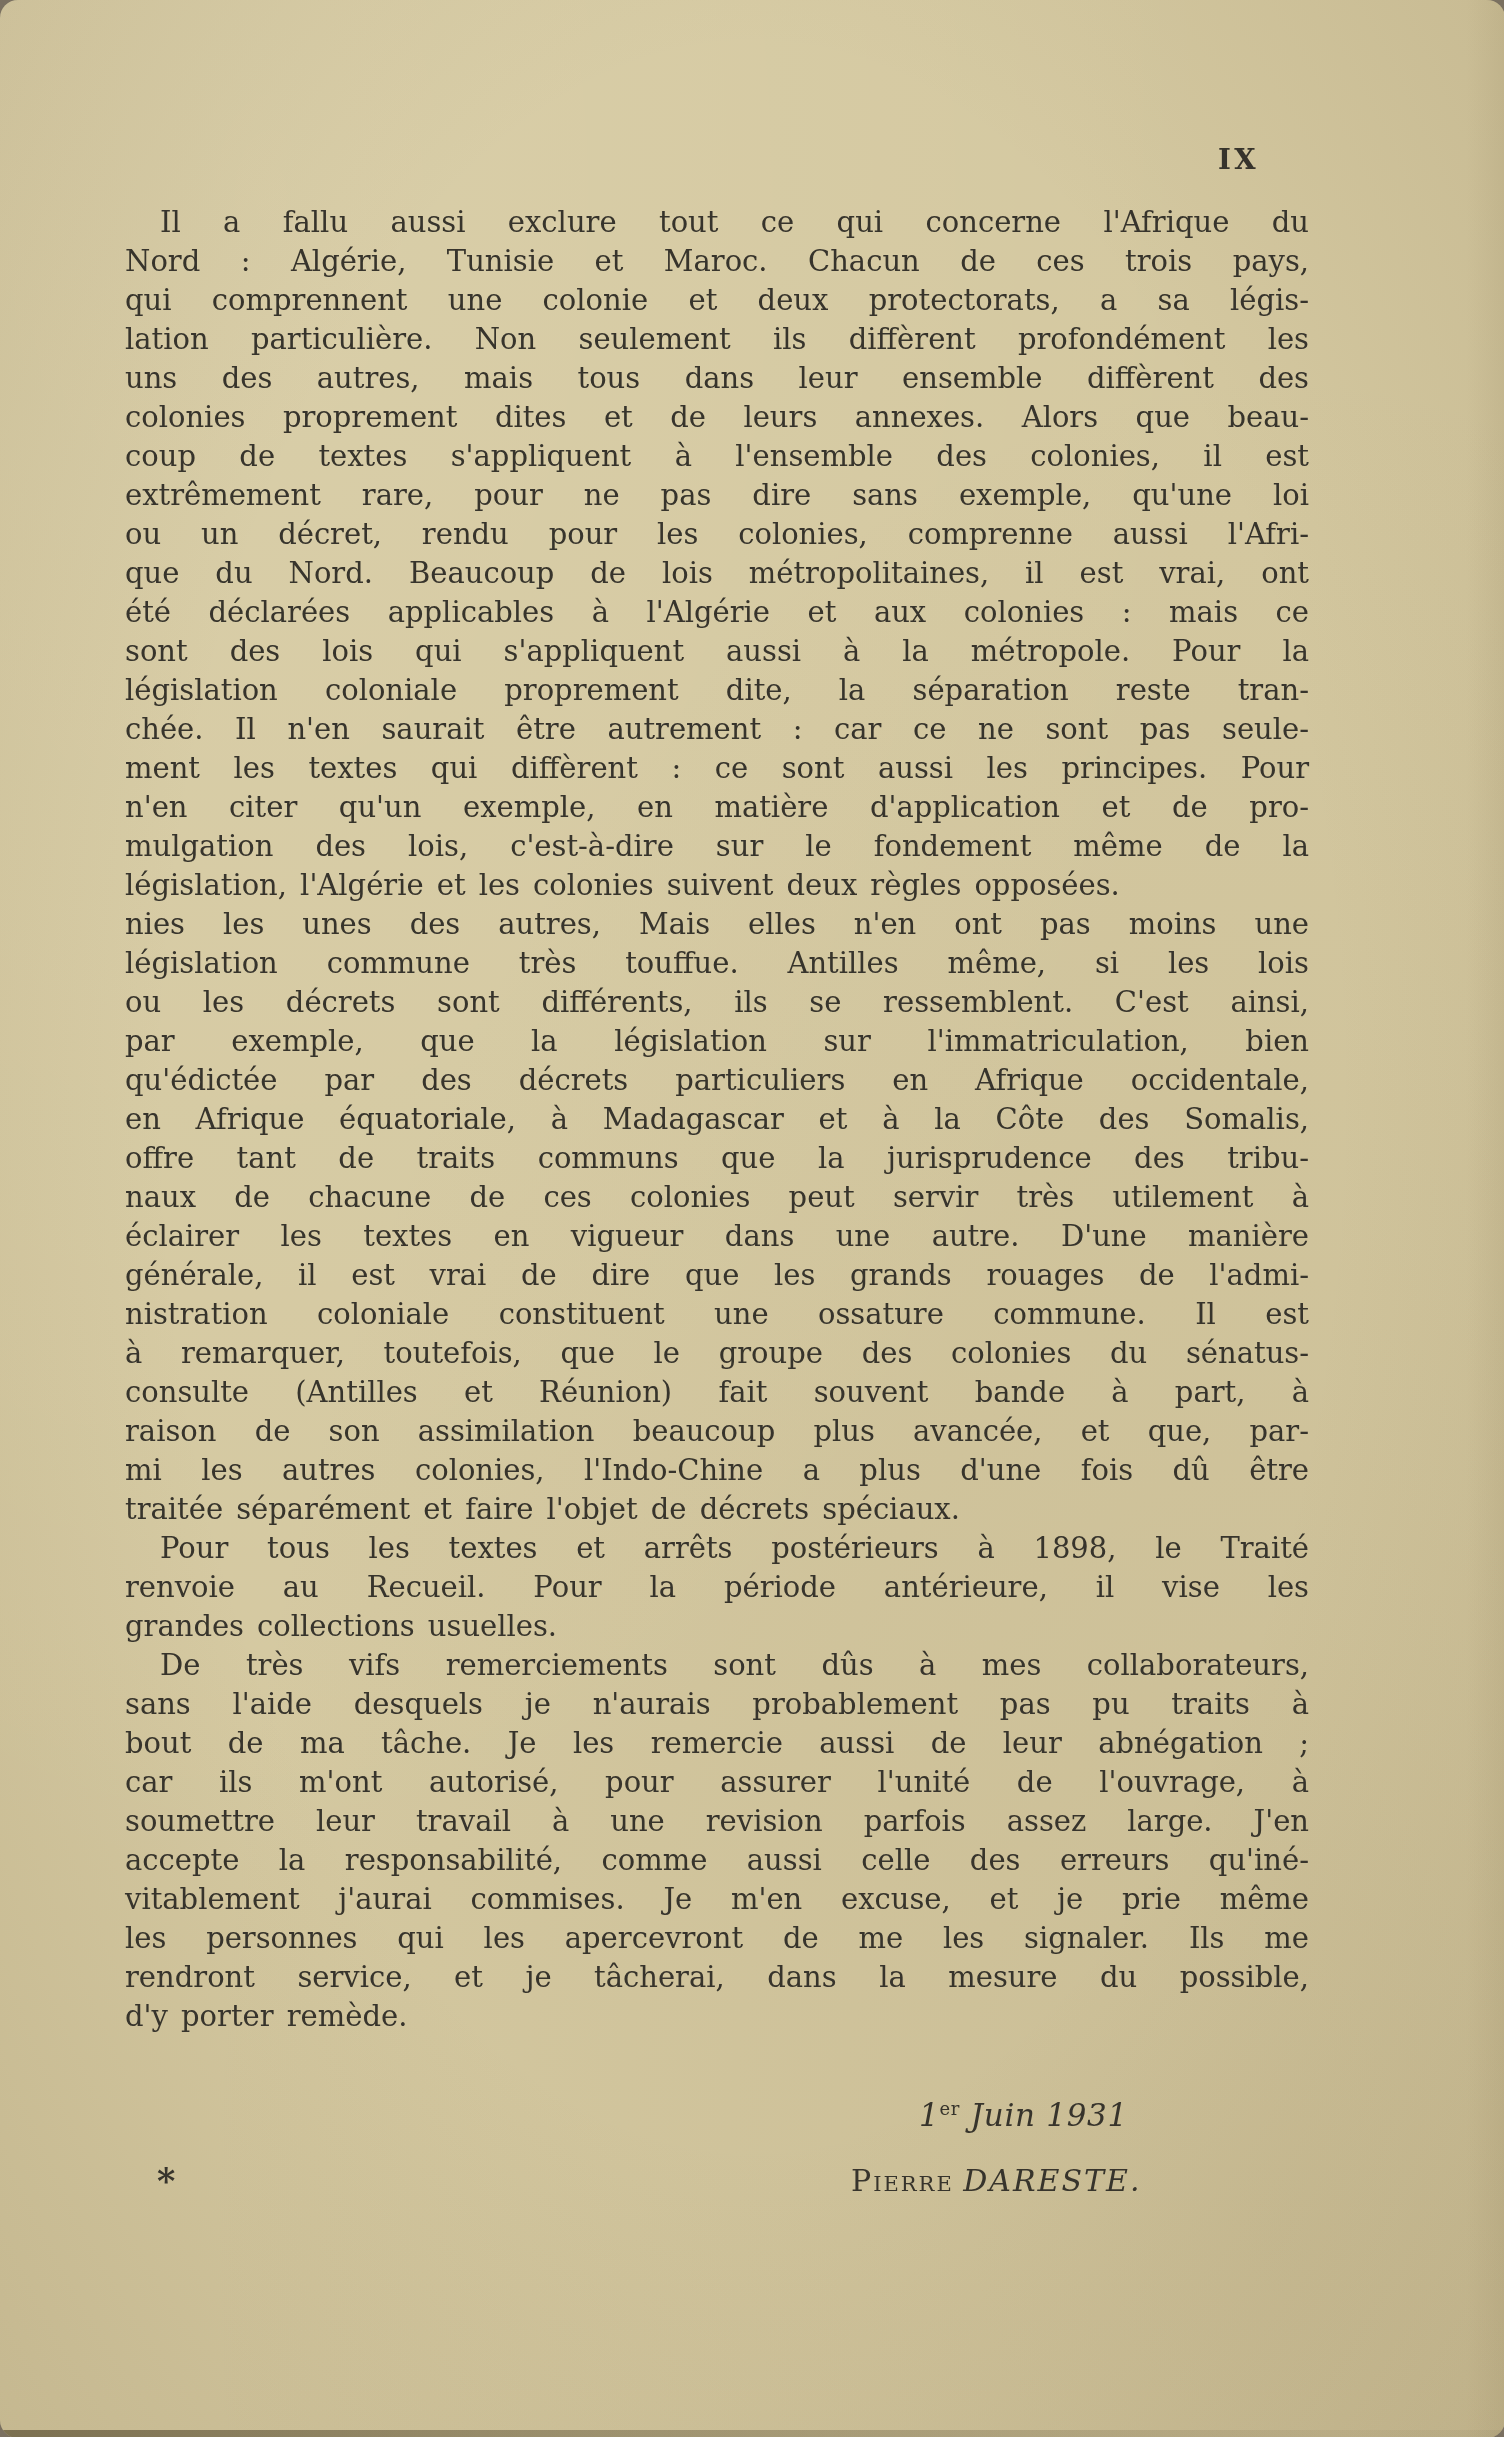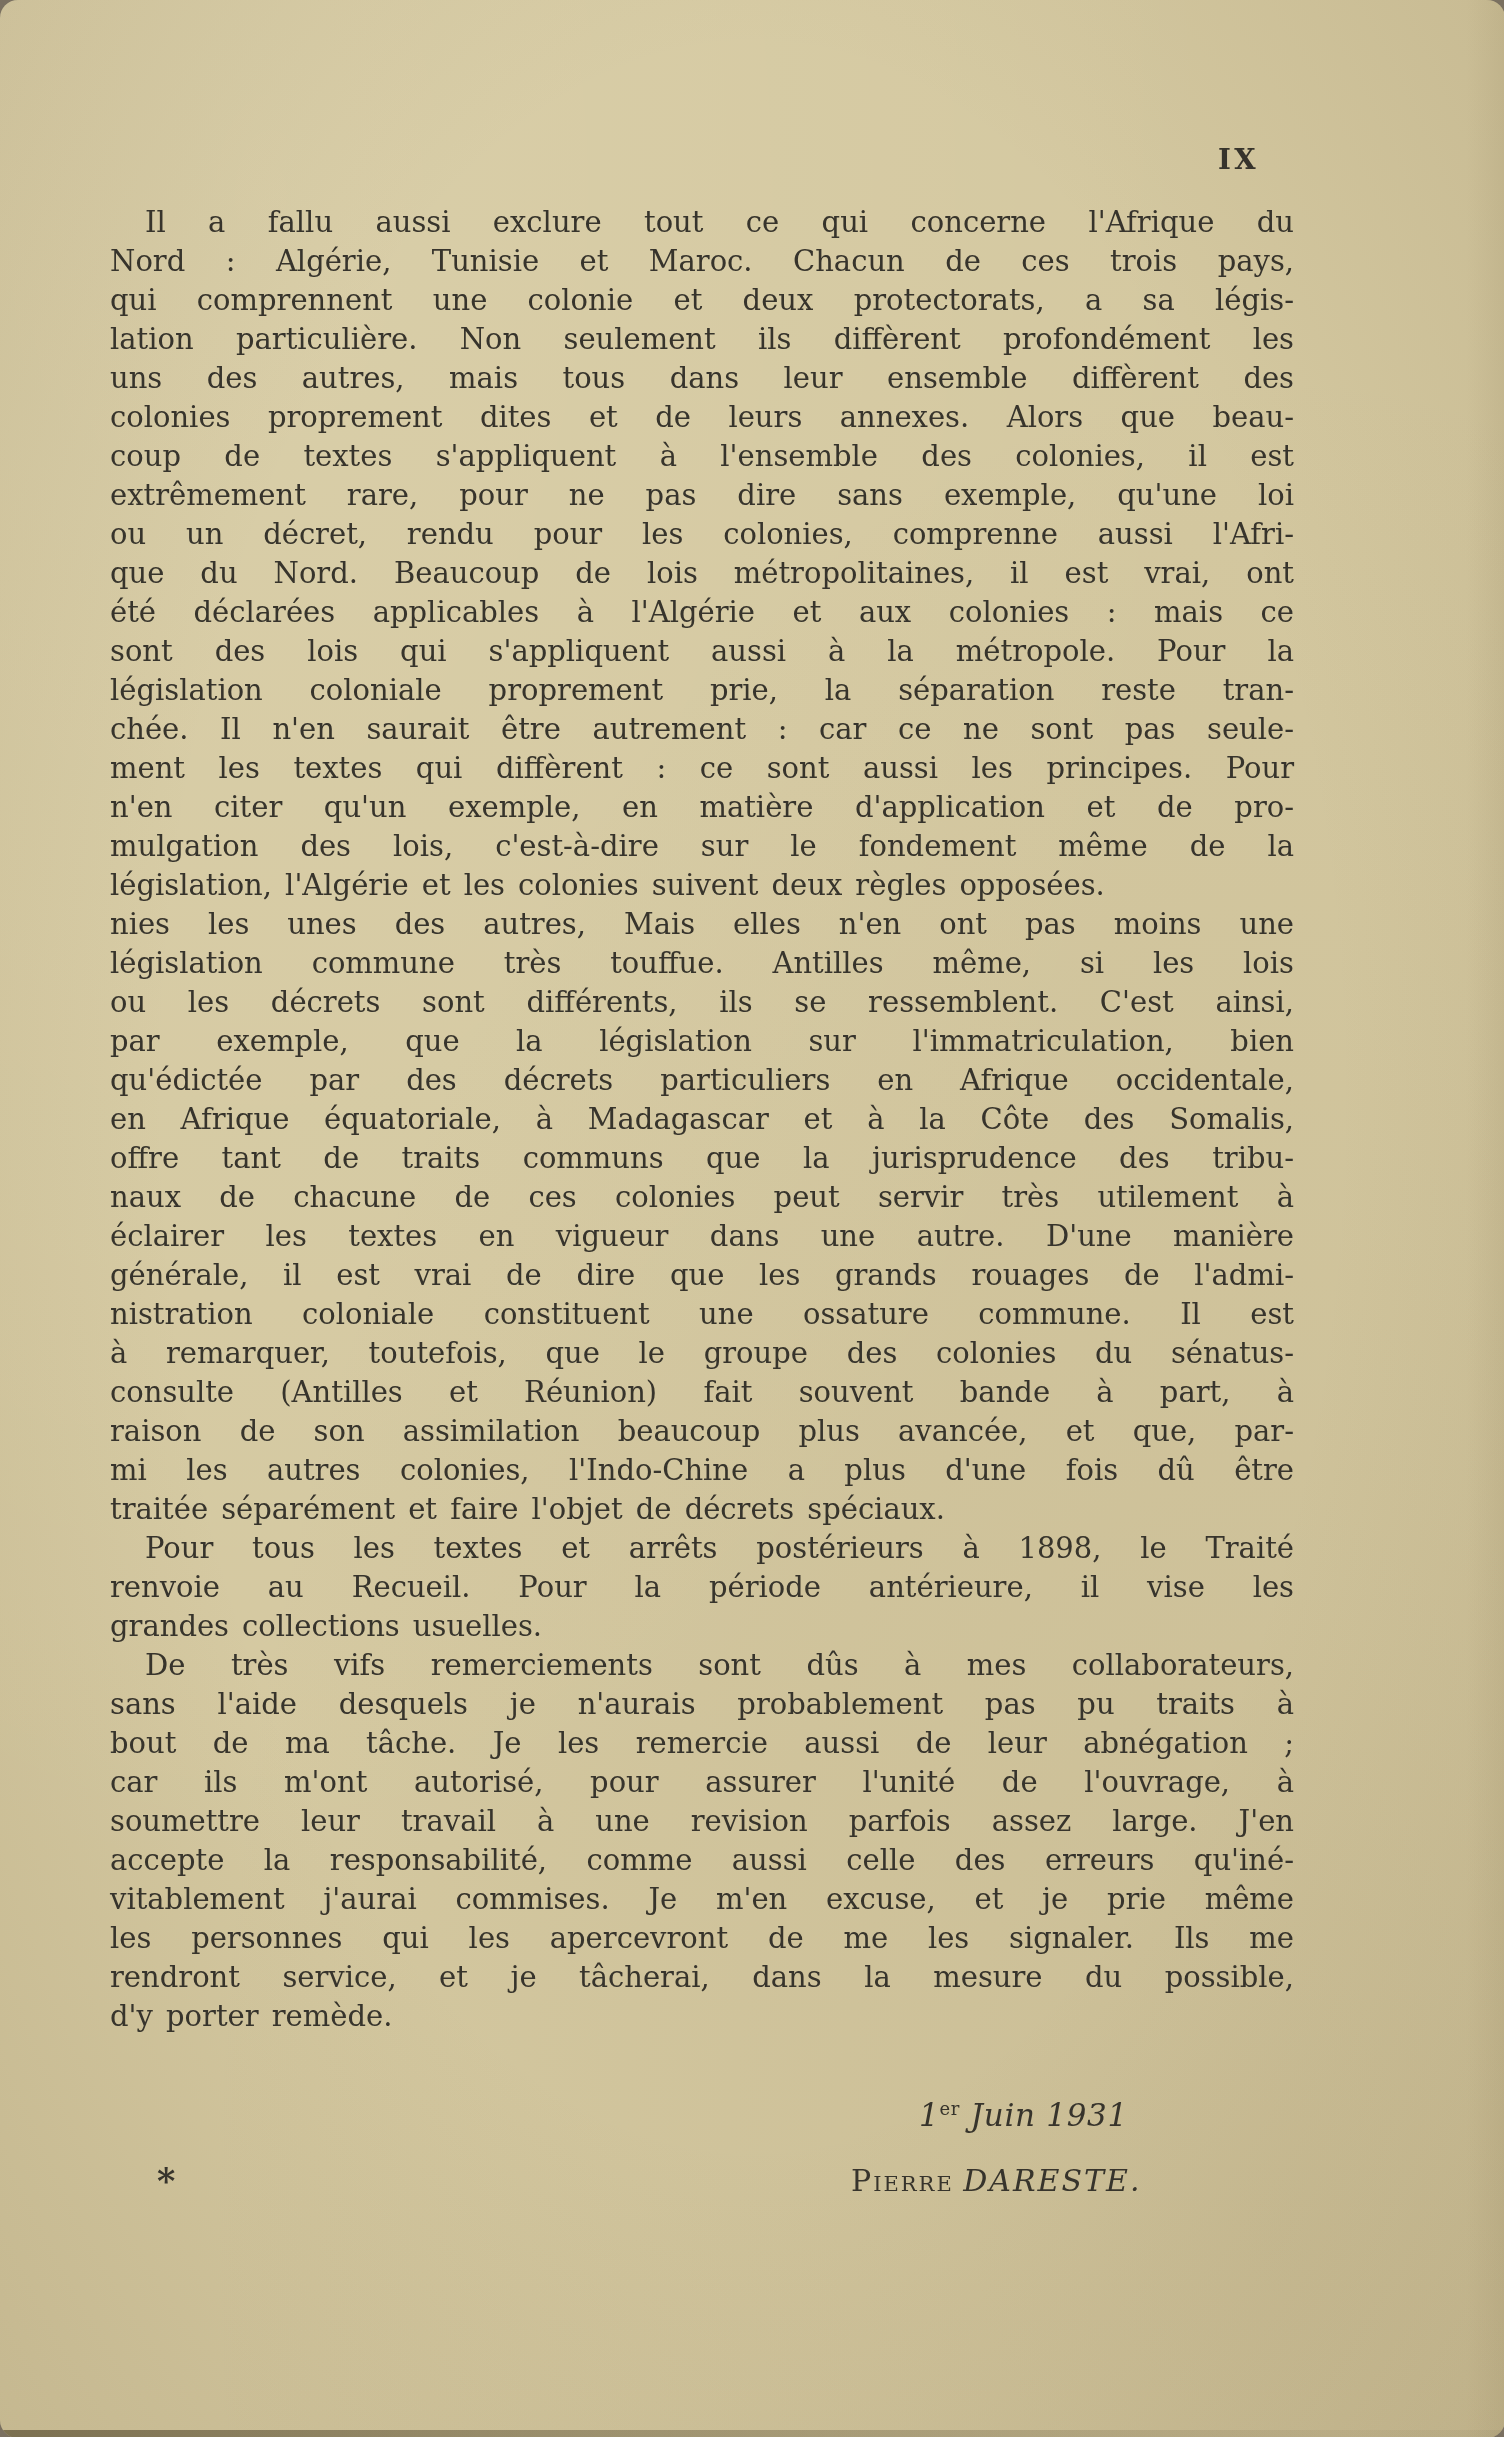--- a/index.html
+++ b/index.html
@@ -42,21 +42,21 @@
     position: absolute;
     top: 143px;
     left: 1218px;
     font-size: 27.5px;
     font-weight: bold;
     letter-spacing: 3.3px;
   }
   .body-text {
     position: absolute;
     top: 203px;
-    left: 110px;
+    left: 125px;
     width: 1184px;
     font-size: 29px;
     line-height: 39px;
   }
   .line {
     text-align: justify;
     text-align-last: justify;
     text-justify: inter-word;
   }
   .line.last {
@@ -116,21 +116,21 @@
         <div class="line">qui comprennent une colonie et deux protectorats, a sa légis-</div>
         <div class="line">lation particulière. Non seulement ils diffèrent profondément les</div>
         <div class="line">uns des autres, mais tous dans leur ensemble diffèrent des</div>
         <div class="line">colonies proprement dites et de leurs annexes. Alors que beau-</div>
         <div class="line">coup de textes s'appliquent à l'ensemble des colonies, il est</div>
         <div class="line">extrêmement rare, pour ne pas dire sans exemple, qu'une loi</div>
         <div class="line">ou un décret, rendu pour les colonies, comprenne aussi l'Afri-</div>
         <div class="line">que du Nord. Beaucoup de lois métropolitaines, il est vrai, ont</div>
         <div class="line">été déclarées applicables à l'Algérie et aux colonies : mais ce</div>
         <div class="line">sont des lois qui s'appliquent aussi à la métropole. Pour la</div>
-        <div class="line">législation coloniale proprement prie, la séparation reste tran-</div>
+        <div class="line">législation coloniale proprement dite, la séparation reste tran-</div>
         <div class="line">chée. Il n'en saurait être autrement : car ce ne sont pas seule-</div>
         <div class="line">ment les textes qui diffèrent : ce sont aussi les principes. Pour</div>
         <div class="line">n'en citer qu'un exemple, en matière d'application et de pro-</div>
         <div class="line">mulgation des lois, c'est-à-dire sur le fondement même de la</div>
         <div class="line last">législation, l'Algérie et les colonies suivent deux règles opposées.</div>
       </div>
       <div class="paragraph">
         <div class="line">nies les unes des autres, Mais elles n'en ont pas moins une</div>
         <div class="line">législation commune très touffue. Antilles même, si les lois</div>
         <div class="line">ou les décrets sont différents, ils se ressemblent. C'est ainsi,</div>

